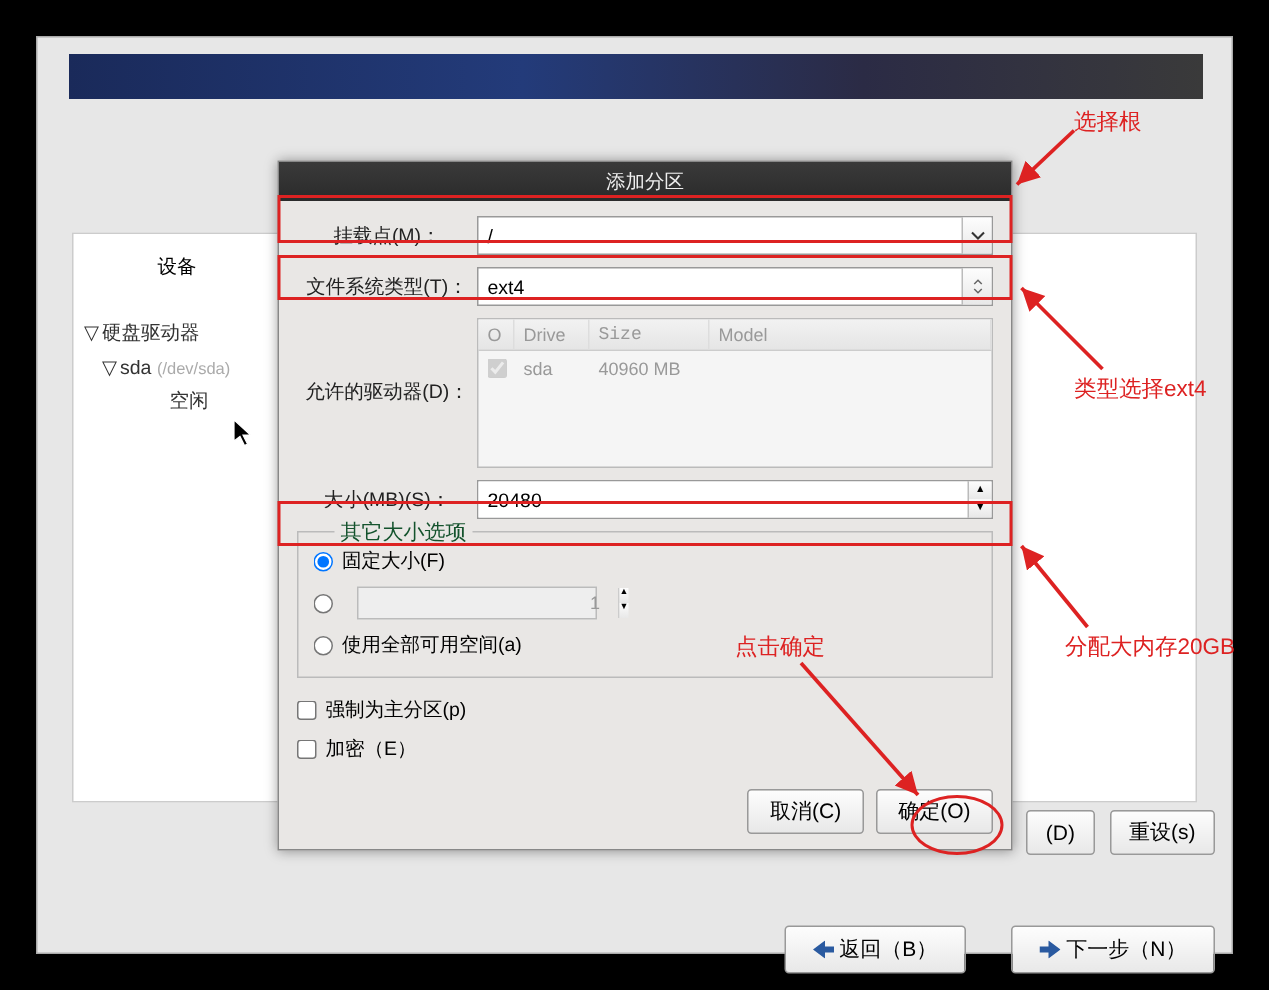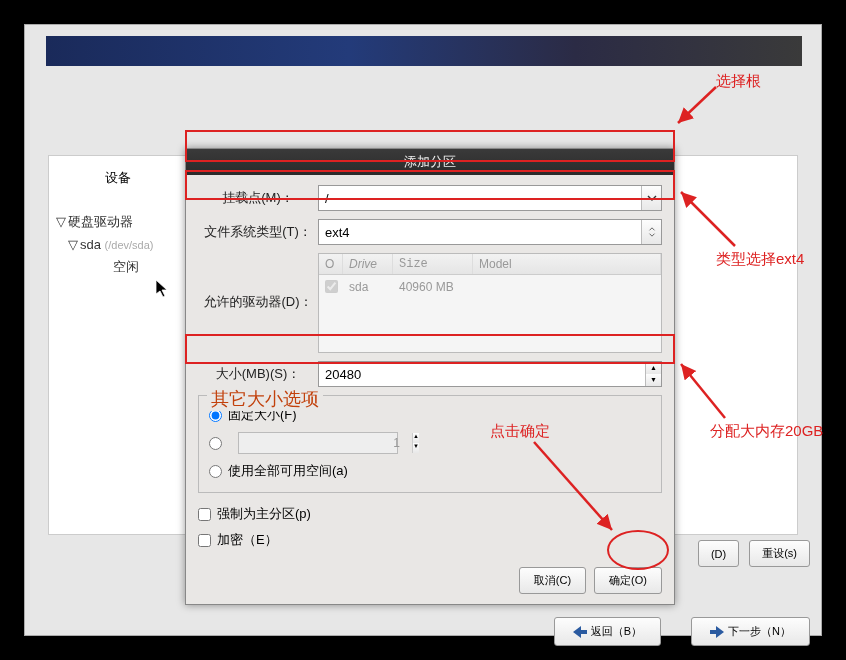--- a/index.html
+++ b/index.html
@@ -71,21 +71,20 @@
 }
 
 .dialog {
   position: absolute;
   left: 185px;
   top: 107px;
   width: 490px;
   background: #e9e7e5;
   border: 1px solid #888;
   box-shadow: 0 0 8px rgba(0,0,0,0.4);
-  margin-top: 41px;
 }
 .dialog-title {
   background: linear-gradient(#3a3a3a, #2a2a2a);
   color: #eee;
   text-align: center;
   padding: 4px 0;
   font-size: 13px;
 }
 .dialog-body {
   padding: 10px 12px 8px 12px;
@@ -165,21 +164,21 @@
 }
 .drive-thead {
   display: flex;
   background: linear-gradient(#f2f2f2,#e5e5e5);
   color: #999;
   font-size: 12px;
   border-bottom: 1px solid #ccc;
 }
 .drive-thead div { padding: 3px 6px; border-right: 1px solid #ddd; }
 .drive-thead .c1 { width: 24px; }
-.drive-thead .c2 { width: 50px; font-style: italic; }
+.drive-thead .c2 { width: 50px; }
 .drive-thead .c3 { width: 80px; font-family: Liberation Mono, monospace; }
 .drive-thead .c4 { flex: 1; }
 .drive-trow {
   display: flex;
   color: #999;
   font-size: 12px;
   padding: 2px 0;
 }
 .drive-trow div { padding: 3px 6px; }
 .drive-trow .c1 { width: 24px; }
@@ -189,25 +188,25 @@
 
 .group-frame {
   border: 1px solid #bbb;
   margin: 0 0 8px 0;
   padding: 6px 10px 8px 10px;
   position: relative;
 }
 .group-frame .legend {
   position: absolute;
   top: -9px;
-  left: 8px;
+  left: 24px;
   background: #e9e7e5;
   padding: 0 4px;
-  color: #c2410c;
-  font-size: 18px;
+  color: #14532d;
+  font-size: 14px;
 }
 .radio-row, .check-row {
   display: flex;
   align-items: center;
   padding: 4px 0;
 }
 .radio-row input, .check-row input { margin-right: 6px; }
 .small-spin {
   width: 160px;
   height: 22px;
@@ -226,21 +225,21 @@
   display: flex;
   justify-content: flex-end;
   padding: 6px 12px 10px 12px;
   gap: 8px;
 }
 .btn {
   padding: 5px 14px;
   border: 1px solid #999;
   border-radius: 3px;
   background: linear-gradient(#fdfdfd,#e8e8e8);
-  font-size: 11px;
+  font-size: 14px;
   cursor: pointer;
   display: inline-flex;
   align-items: center;
   gap: 4px;
 }
 
 .red-box { position: absolute; border: 2px solid #d22; pointer-events: none; }
 .red-circle {
   position: absolute;
   border: 2px solid #d22;

